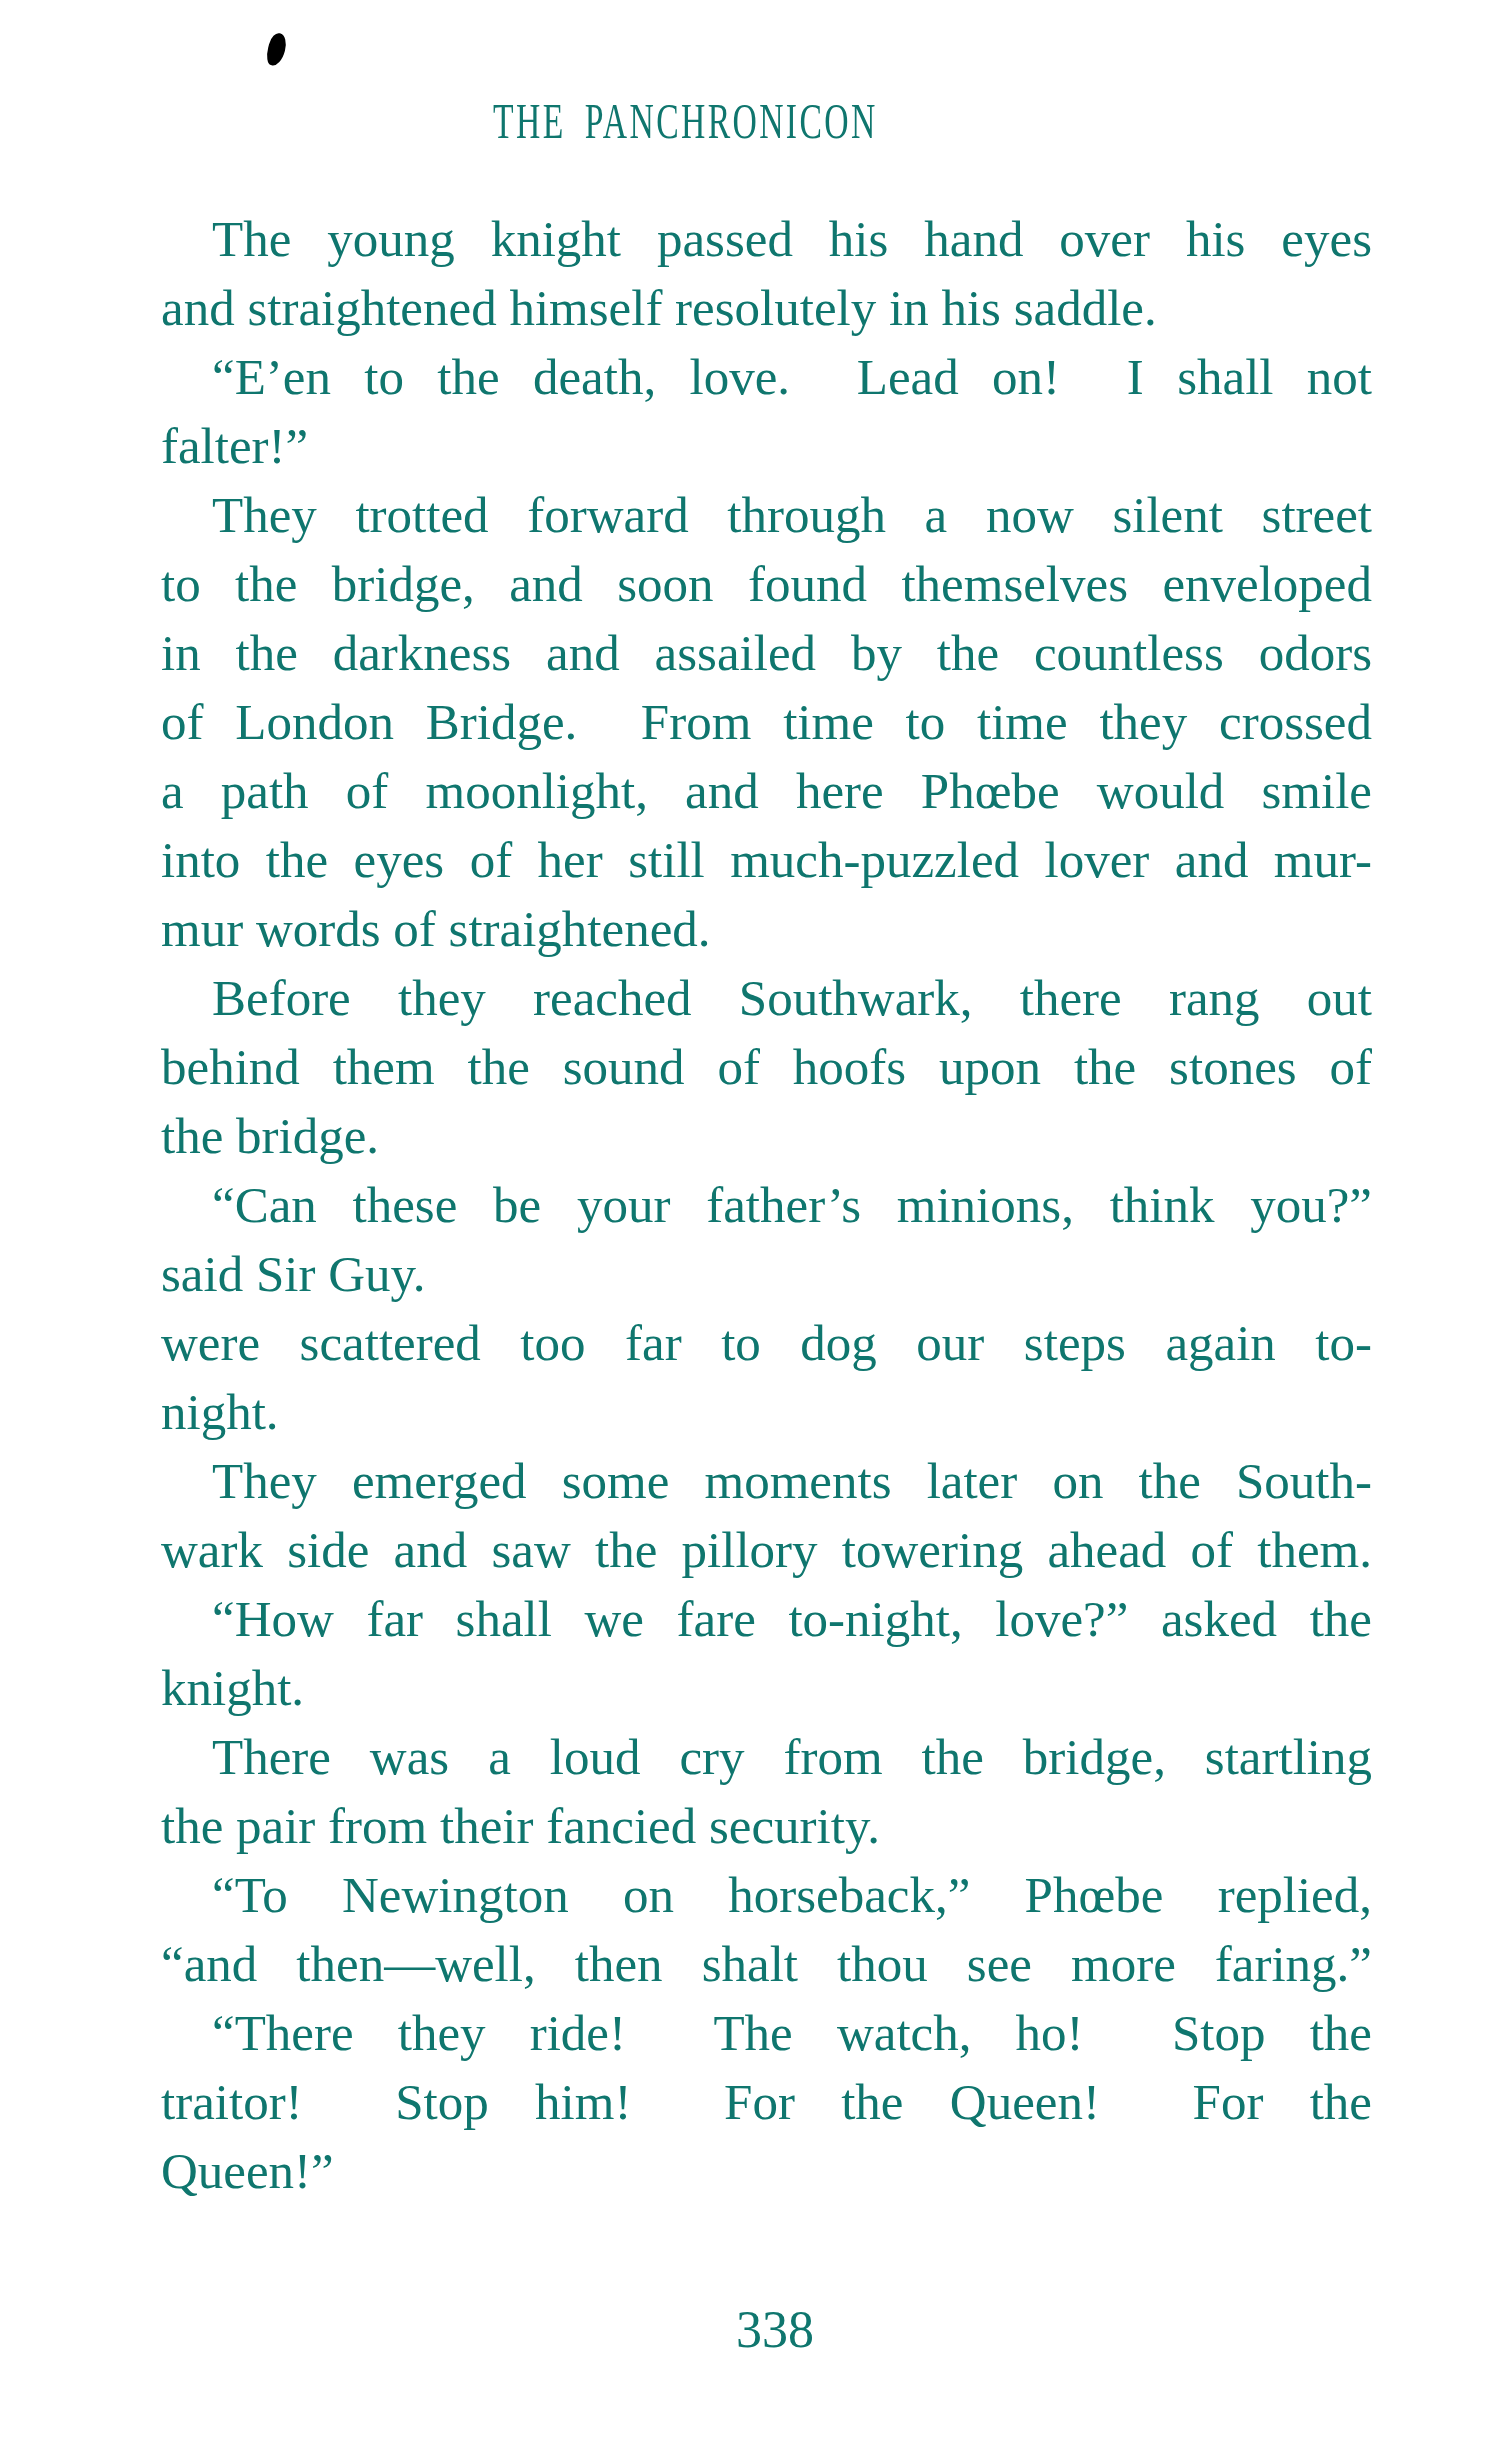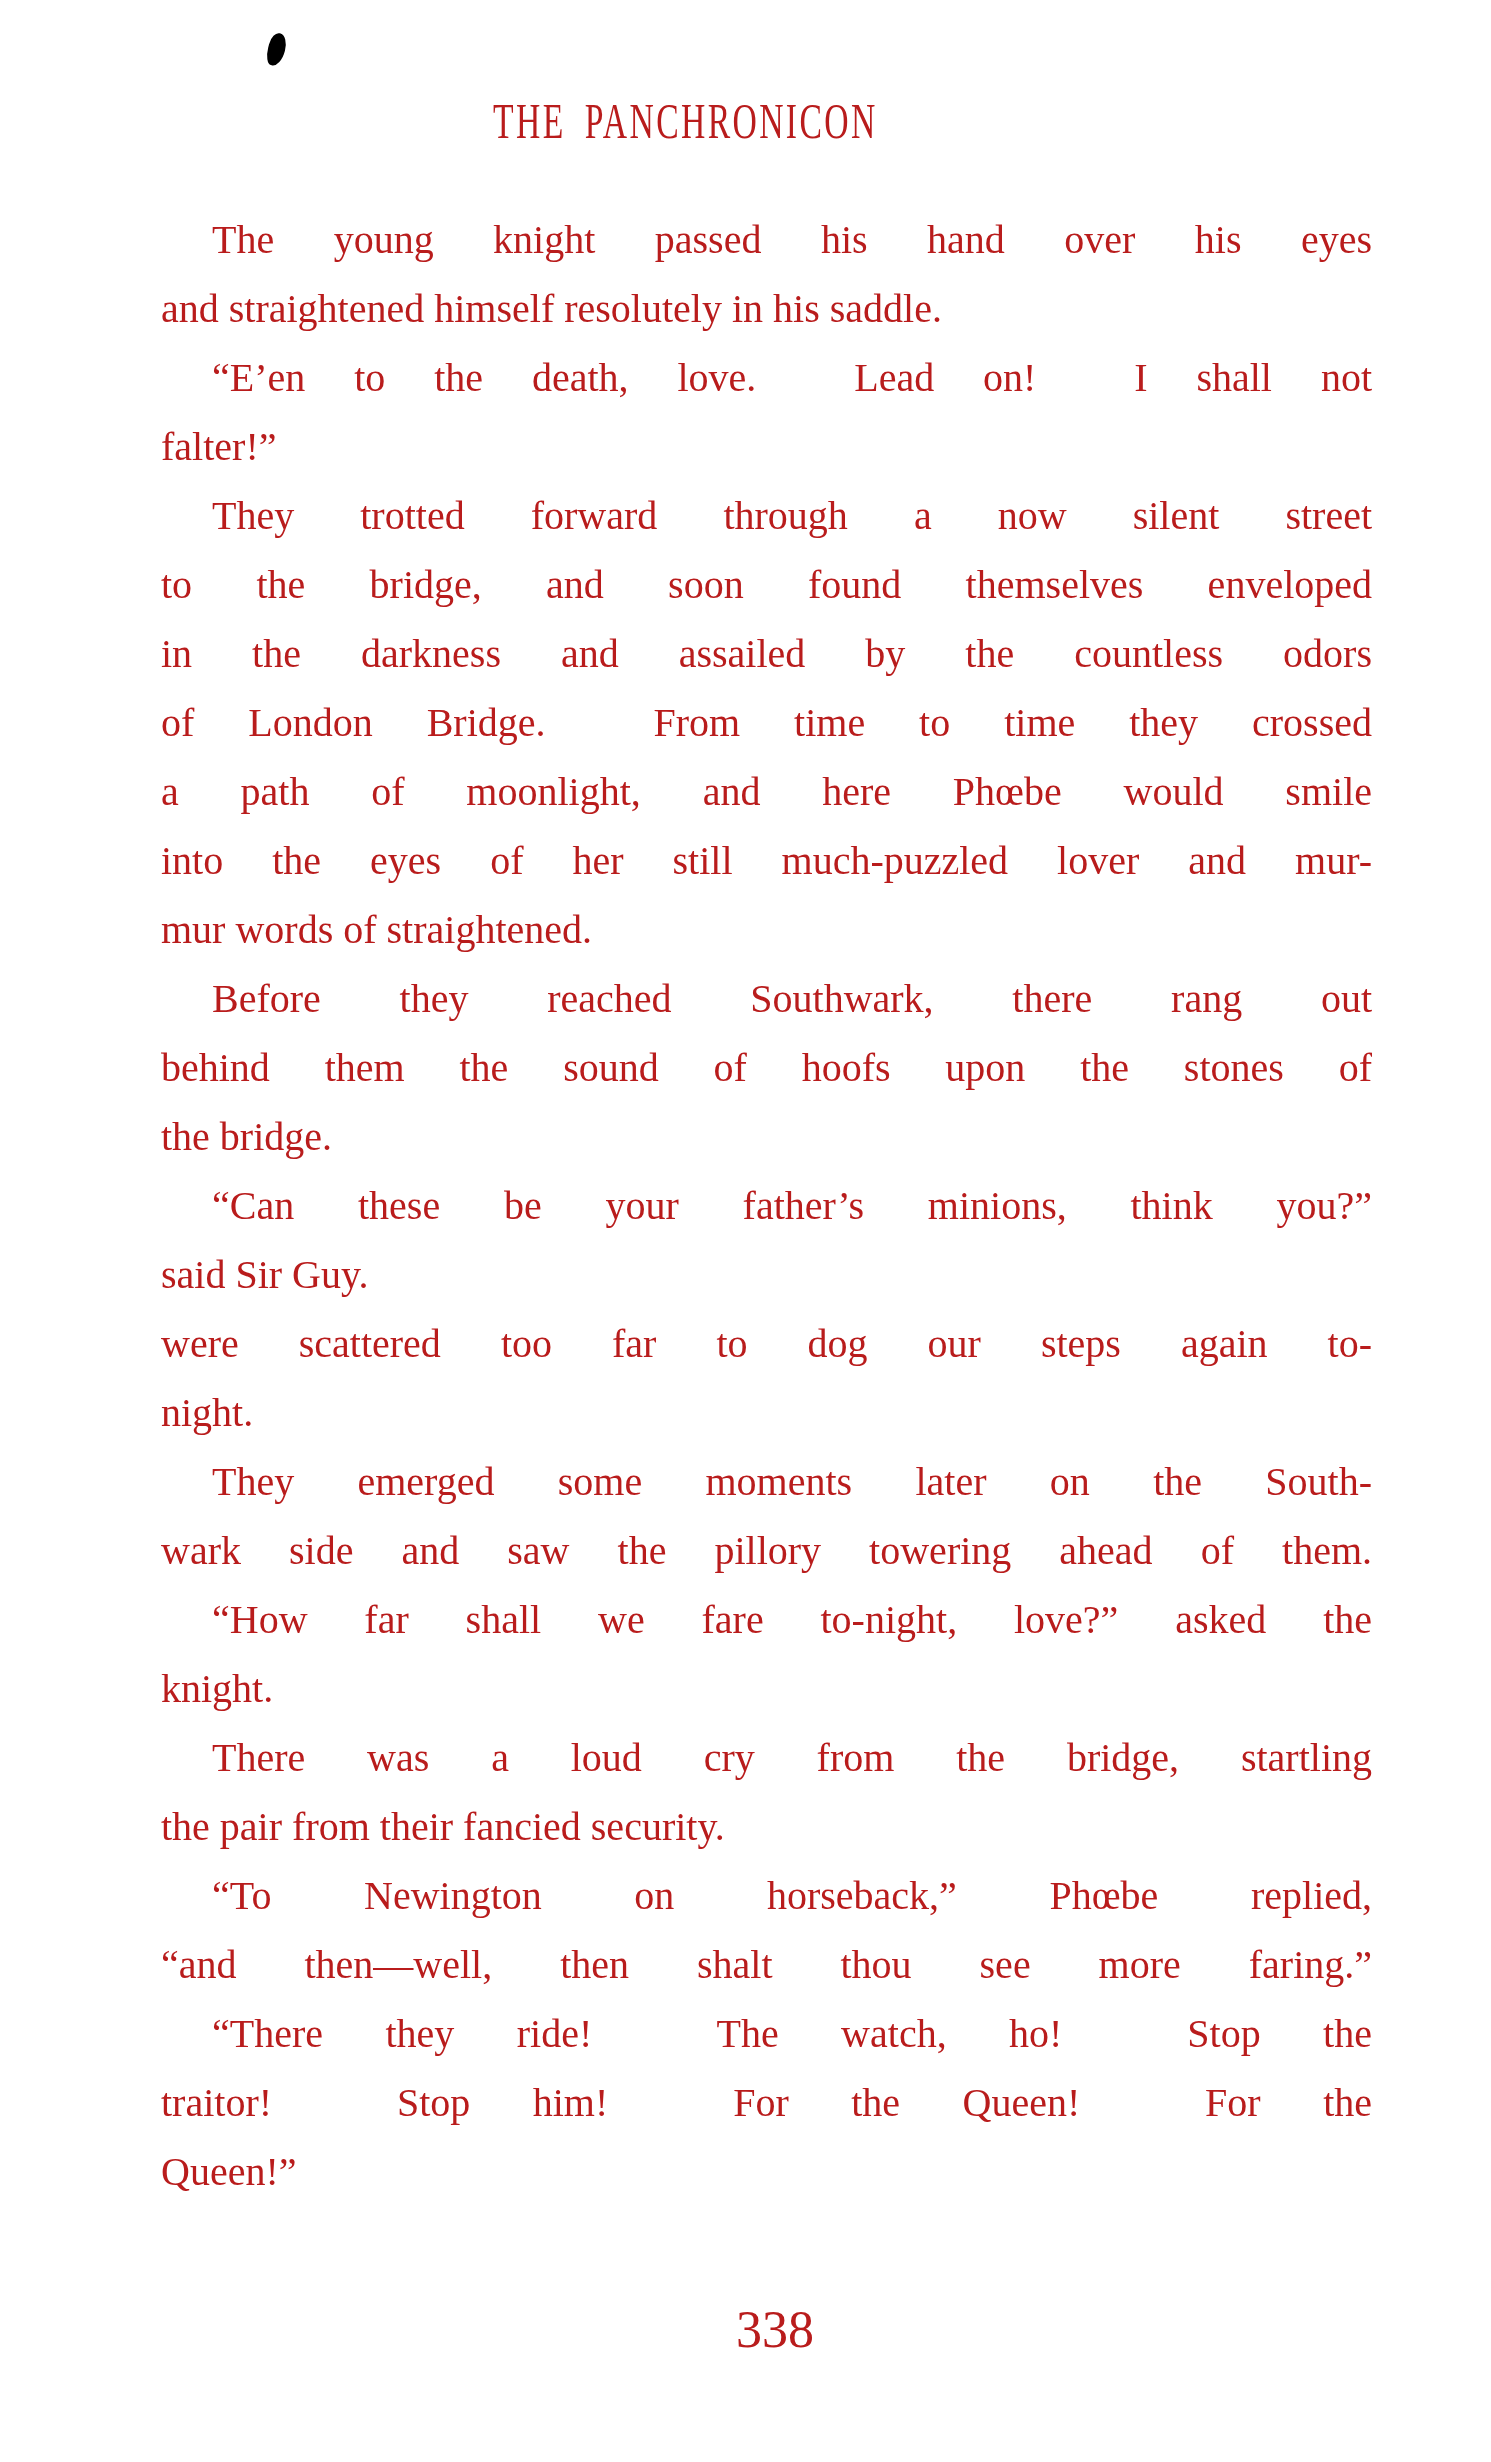--- a/index.html
+++ b/index.html
@@ -2,21 +2,21 @@
 <html style="font-size:14.5px"><head>
 <meta charset="utf-8">
 <style>
   html,body{margin:0;padding:0;background:#e8e8e8;}
   .page{
     position:relative;
     width:1492px;height:2462px;
     background:#ffffff;
     overflow:hidden;
     font-family:"Liberation Serif","DejaVu Serif",serif;
-    color:#b91c1c;
+    color:#0f766e;
   }
   .ink-mark{
     position:absolute;left:268px;top:33px;width:17px;height:33px;
     background:#000;
     border-radius:48% 52% 58% 42% / 42% 50% 55% 52%;
     transform:rotate(14deg);
   }
   .title-row{
     position:absolute;left:0;top:96px;width:1492px;
     text-align:center;line-height:51px;
@@ -25,21 +25,21 @@
     display:inline-block;
     font-size:51px;
     letter-spacing:3.6px;
     word-spacing:12.7px;
     white-space:nowrap;
     transform:translateX(-61px) scaleX(0.66);
     transform-origin:center;
   }
   .body-block{
     position:absolute;left:161px;top:205px;width:1211px;
-    font-size:40px;
+    font-size:51px;
   }
   .line{
     height:69px;
     line-height:69px;
     overflow:hidden;
     text-align:left;
   }
   .line.just{ text-align:justify; }
   .line.just::after{ content:""; display:inline-block; width:100%; height:0; }
   .line.indent{ padding-left:51px; }

